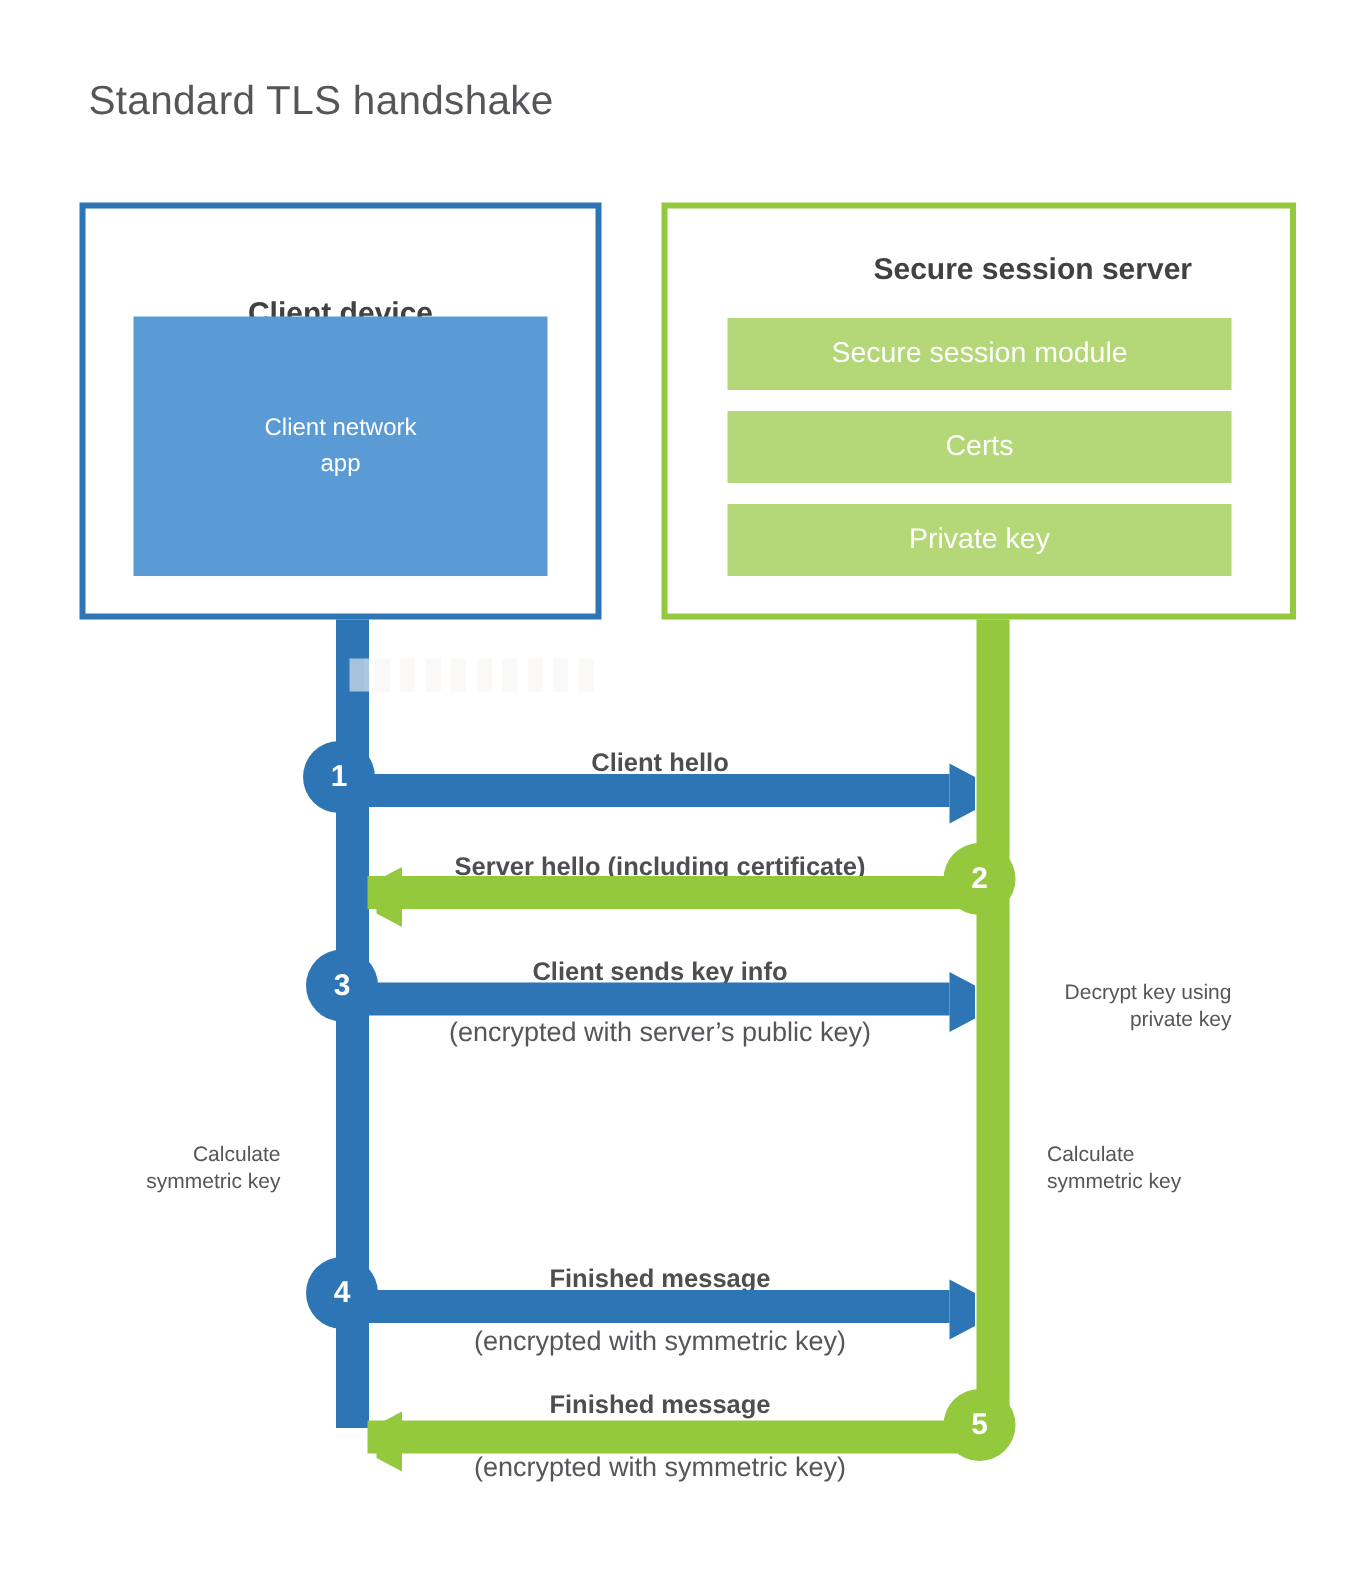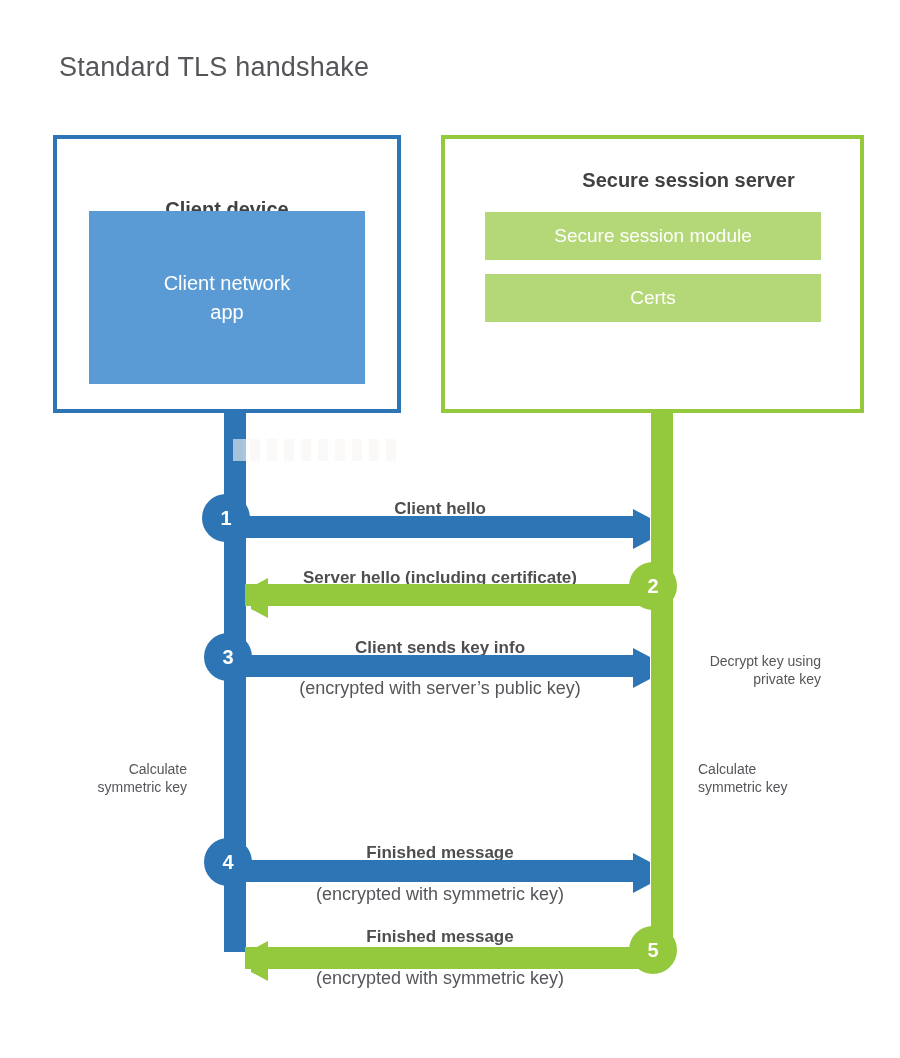--- a/index.html
+++ b/index.html
@@ -30,21 +30,21 @@
   .entity-box.green{left:430px;top:124px;width:423px;height:278px;border:4px solid var(--green);}
   .entity-title{
     position:absolute;top:147px;text-align:center;
     font-size:20px;font-weight:700;color:var(--heading);
   }
   .entity-title.blue-t{left:42px;width:348px;margin-top:29px;}
   .entity-title.green-t{left:430px;width:495px;}
 
   .client-app{
     position:absolute;left:78px;top:200px;width:276px;height:173px;
-    background:var(--blue-fill);color:#fff;font-size:20px;line-height:1.45;
+    background:var(--blue-fill);color:#fff;font-size:16px;line-height:1.45;
     display:flex;align-items:center;justify-content:center;text-align:center;
     white-space:pre-line;
   }
   .server-bar{
     position:absolute;left:474px;width:336px;height:48px;
     background:var(--green-fill);color:#fff;font-size:19px;
     display:flex;align-items:center;justify-content:center;text-align:center;
   }
   .bar-0{top:201px;}.bar-1{top:263px;}.bar-2{top:325px;}
 
@@ -102,20 +102,21 @@
 
   <div class="entity-box blue"></div>
   <div class="entity-title blue-t">Client device</div>
   <div class="client-app">Client network
 app</div>
 
   <div class="entity-box green"></div>
   <div class="entity-title green-t">Secure session server</div>
   <div class="server-bar bar-0">Secure session module</div>
   <div class="server-bar bar-1">Certs</div>
+  <div class="server-bar bar-2">Private key</div>
 
   <div class="lifeline blue-l"></div>
   <div class="lifeline green-l"></div>
   <div class="faint-dashes"></div>
 
   <div>
     <div class="msg-label" style="top:477px">Client hello</div>
     <div class="arrow-line blue-a" style="left:218px;top:505px;width:404px"></div>
     <div class="arrow-head to-right" style="left:622px;top:498px"></div>
     <div class="num-circle blue-c" style="left:191px;top:483px">

